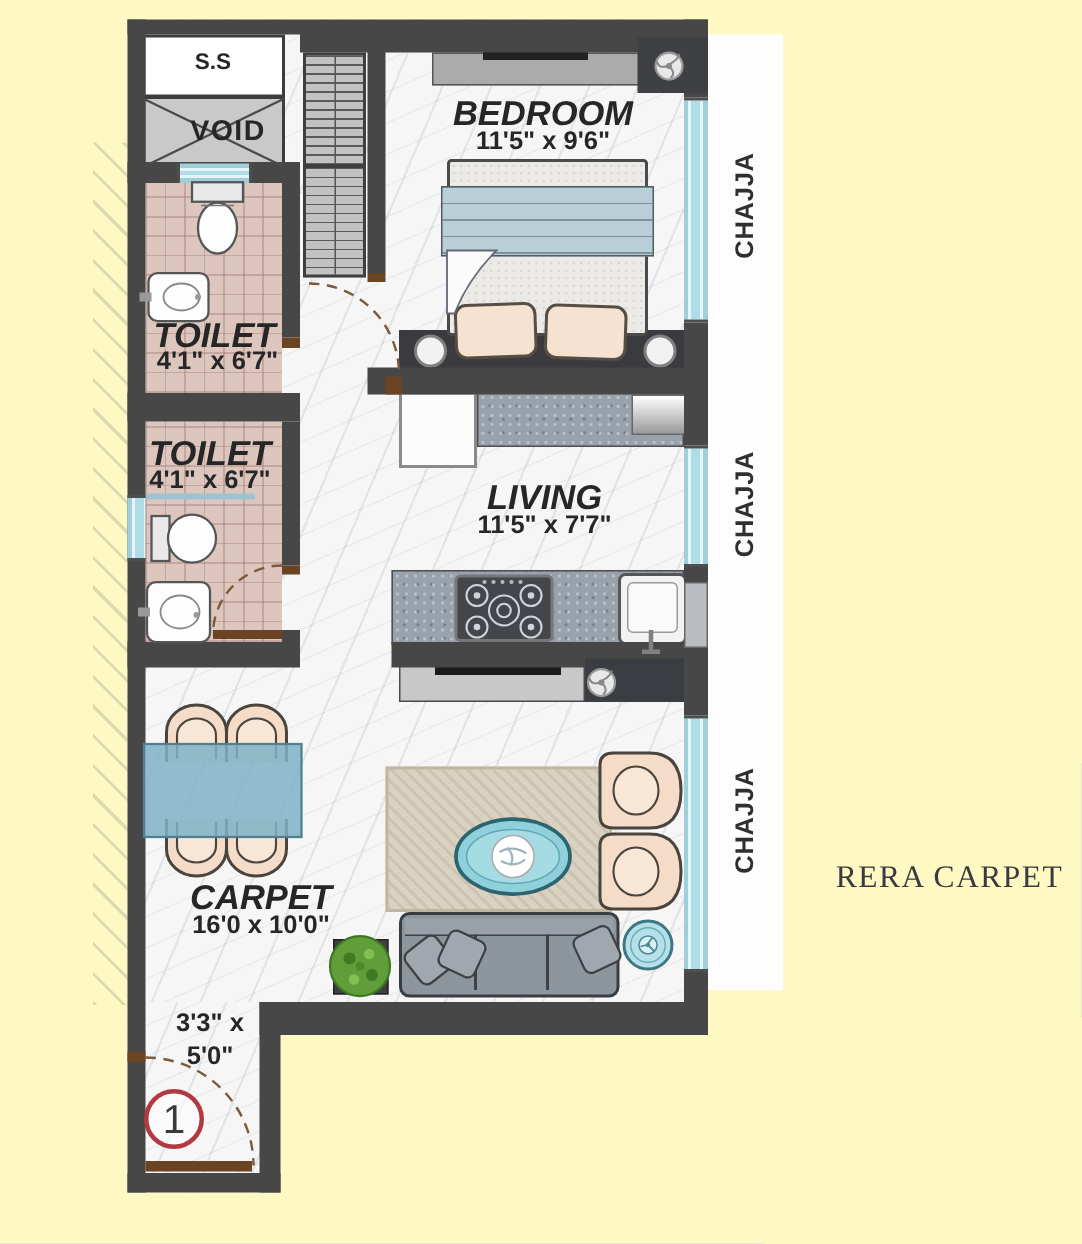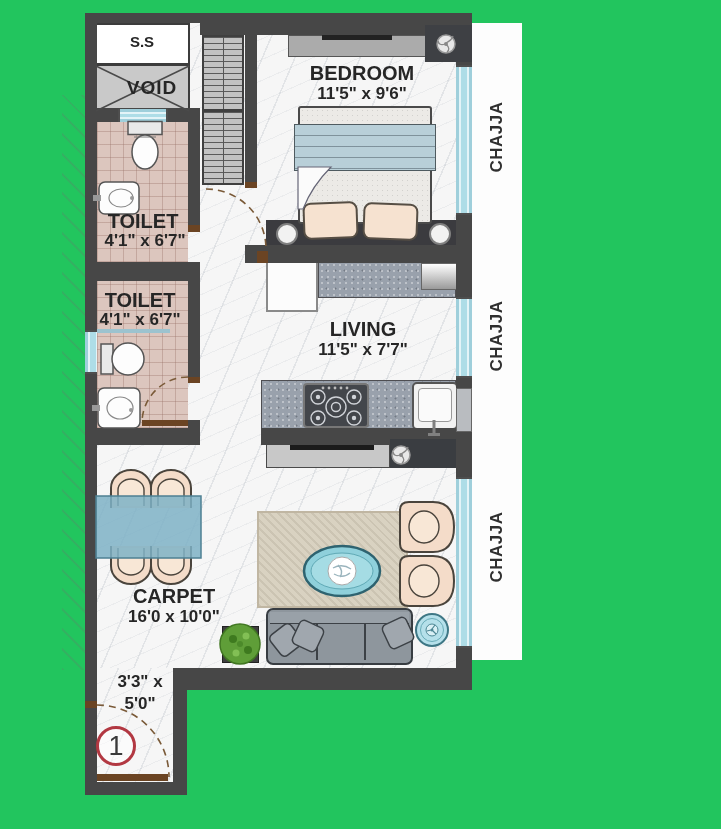--- a/index.html
+++ b/index.html
@@ -1,16 +1,16 @@
 <!DOCTYPE html>
 <html><head>
 <meta charset="utf-8">
 <style>
   html,body{margin:0;padding:0;background:#d9d9d9;}
-  #canvas{position:relative;width:721px;height:829px;background:#22c55e;overflow:hidden;
+  #canvas{position:relative;width:721px;height:829px;background:#fef9c3;overflow:hidden;
           font-family:"Liberation Sans", sans-serif;}
   .abs{position:absolute;box-sizing:border-box;}
   .z0{z-index:0}.z1{z-index:1}.z2{z-index:2}.z3{z-index:3}.z4{z-index:4}.z5{z-index:5}.z6{z-index:6}.z7{z-index:7}
   .marble{background-color:#f6f6f6;background-image:
     repeating-linear-gradient(113deg, rgba(168,176,186,.25) 0 1.5px, transparent 1.5px 30px),
     repeating-linear-gradient(156deg, rgba(183,189,197,.18) 0 1px, transparent 1px 19px);}
   .tile{background-color:#dcc6be;background-image:
     repeating-linear-gradient(0deg, rgba(150,110,100,.35) 0 1px, transparent 1px 13px),
     repeating-linear-gradient(90deg, rgba(150,110,100,.35) 0 1px, transparent 1px 13px);}
   .granite{background-color:#99a1ac;background-image:
@@ -20,21 +20,21 @@
   .wall{background:#474747;}
   .brown{background:#6b4423;}
   .winV{background:linear-gradient(90deg,#9fcfdb 0 3px,#e4f4f8 3px 5px,#aedde7 5px 11px,#e4f4f8 11px 13px,#9fcfdb 13px 16px);
         border-top:2px solid #4e4e4e;border-bottom:2px solid #4e4e4e;}
   .winH{background:linear-gradient(180deg,#9fcfdb 0 3px,#e4f4f8 3px 5px,#aedde7 5px 8px,#e4f4f8 8px 10px,#9fcfdb 10px 13px);
         border-left:2px solid #4e4e4e;border-right:2px solid #4e4e4e;}
   .chajja-strip{background:#fdfdfd;}
   .vlabel{position:absolute;transform:translate(-50%,-50%) rotate(-90deg);transform-origin:center;
           font-size:17px;font-weight:600;letter-spacing:.5px;color:#2f2f2f;white-space:nowrap;}
   .rlabel{position:absolute;transform:translateX(-50%);font-weight:bold;color:#262626;white-space:nowrap;text-align:center;}
-  .name{font-size:20px;}
+  .name{font-size:23px;font-style:italic;}
   .dim{font-size:17px;}
   .wardrobe{background-color:#c2c2c2;background-image:repeating-linear-gradient(180deg,#5a5a5a 0 1px,transparent 1px 6px);
             border:2px solid #3f3f3f;}
   .wardrobe:after{content:"";position:absolute;left:50%;top:0;bottom:0;width:1px;background:#555;}
   .rug{background-color:#d9d2c1;background-image:repeating-linear-gradient(45deg, rgba(120,110,90,.14) 0 2px, transparent 2px 6px);
        border:2px solid #c0b6a2;}
   .mattress{background-color:#eceae6;background-image:radial-gradient(rgba(120,120,120,.22) .7px, transparent 1px);
             background-size:5px 5px;border:2px solid #4a4a4a;border-radius:3px;}
   .blanket{background-color:#b8cfd8;background-image:repeating-linear-gradient(180deg, transparent 0 10px, rgba(70,85,95,.5) 10px 11px);
            border:1.5px solid #4f5b60;}
@@ -286,15 +286,16 @@
   <div class="rlabel dim z7" style="left:140px;top:694px;">5'0"</div>
   <div class="vlabel z7" style="left:497px;top:137px;">CHAJJA</div>
   <div class="vlabel z7" style="left:497px;top:336px;">CHAJJA</div>
   <div class="vlabel z7" style="left:497px;top:547px;">CHAJJA</div>
 
   <div class="abs unit-circle z7" style="left:96px;top:726px;width:40px;height:40px;">
     <span>1</span>
   </div>
 
   <div class="legend z7" style="left:545px;top:572px;width:176px;">
+    <div style="font-size:21px;letter-spacing:1px;">RERA CARPET</div>
   </div>
 
 </div>
 
 </body></html>

